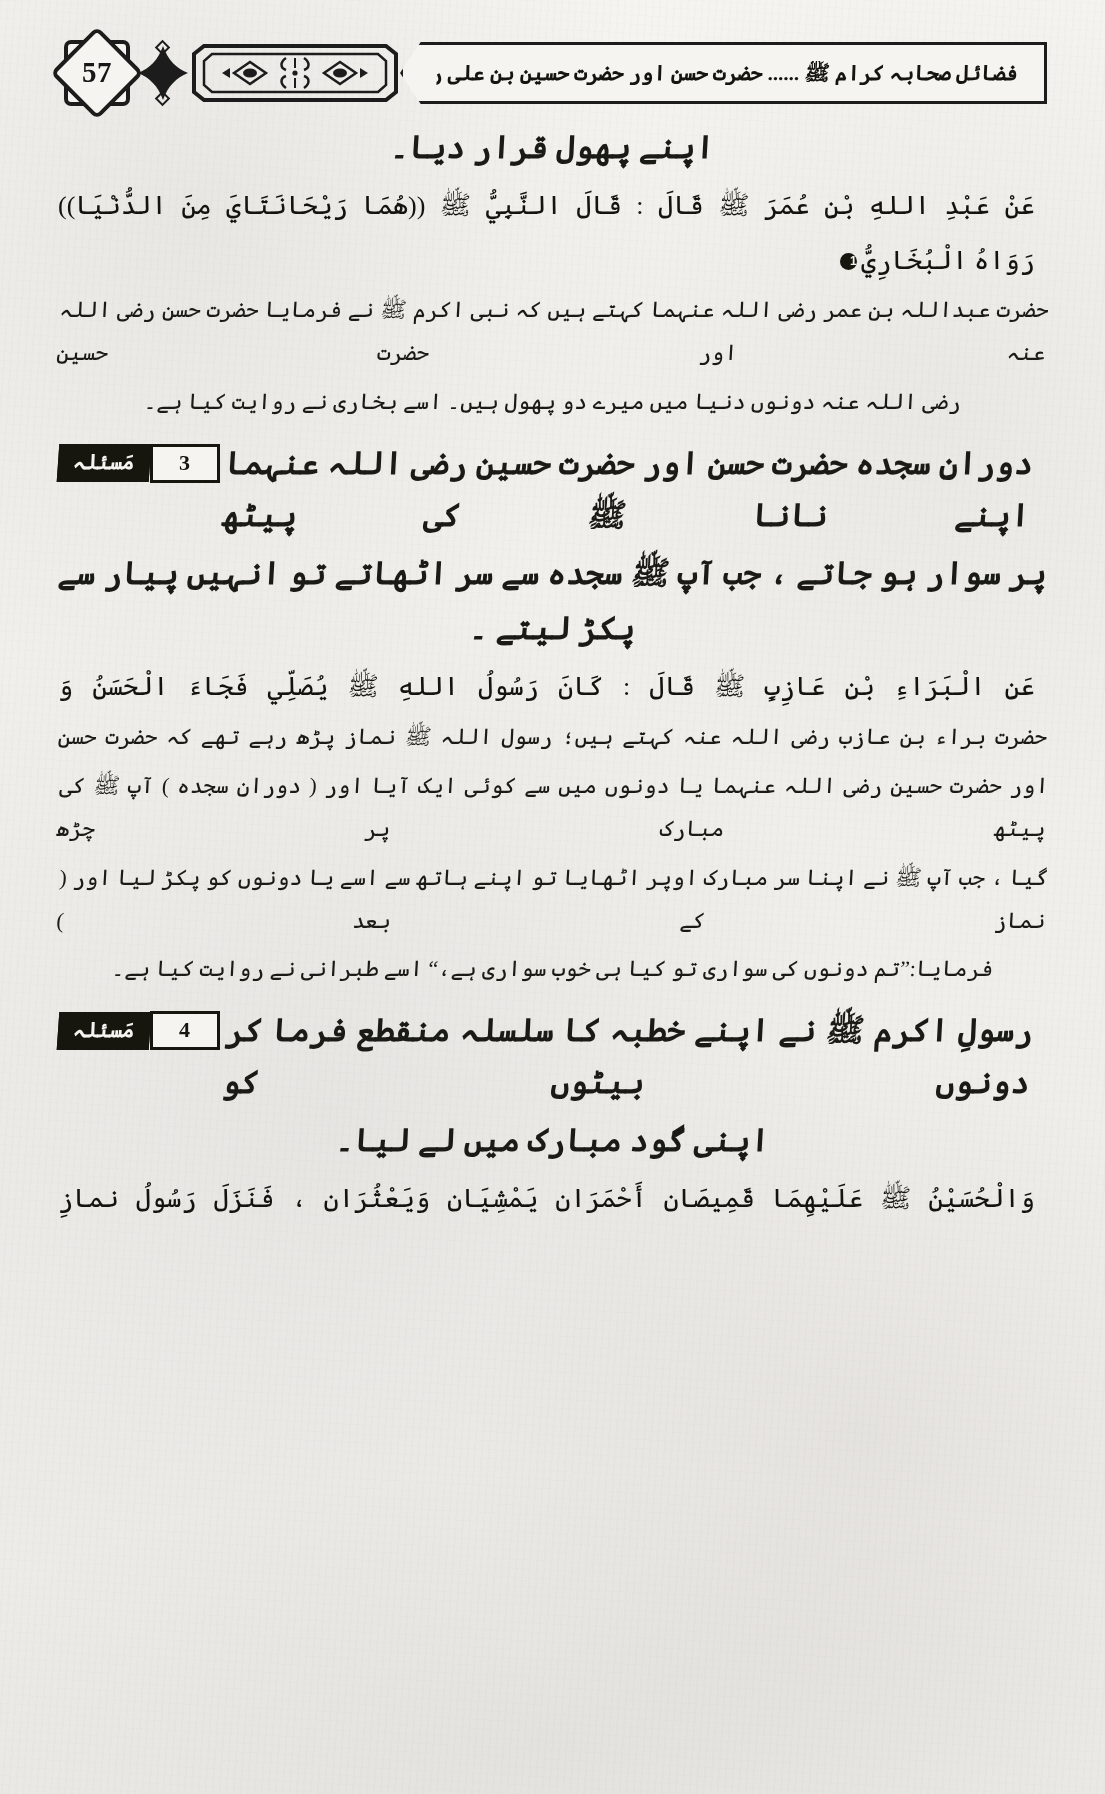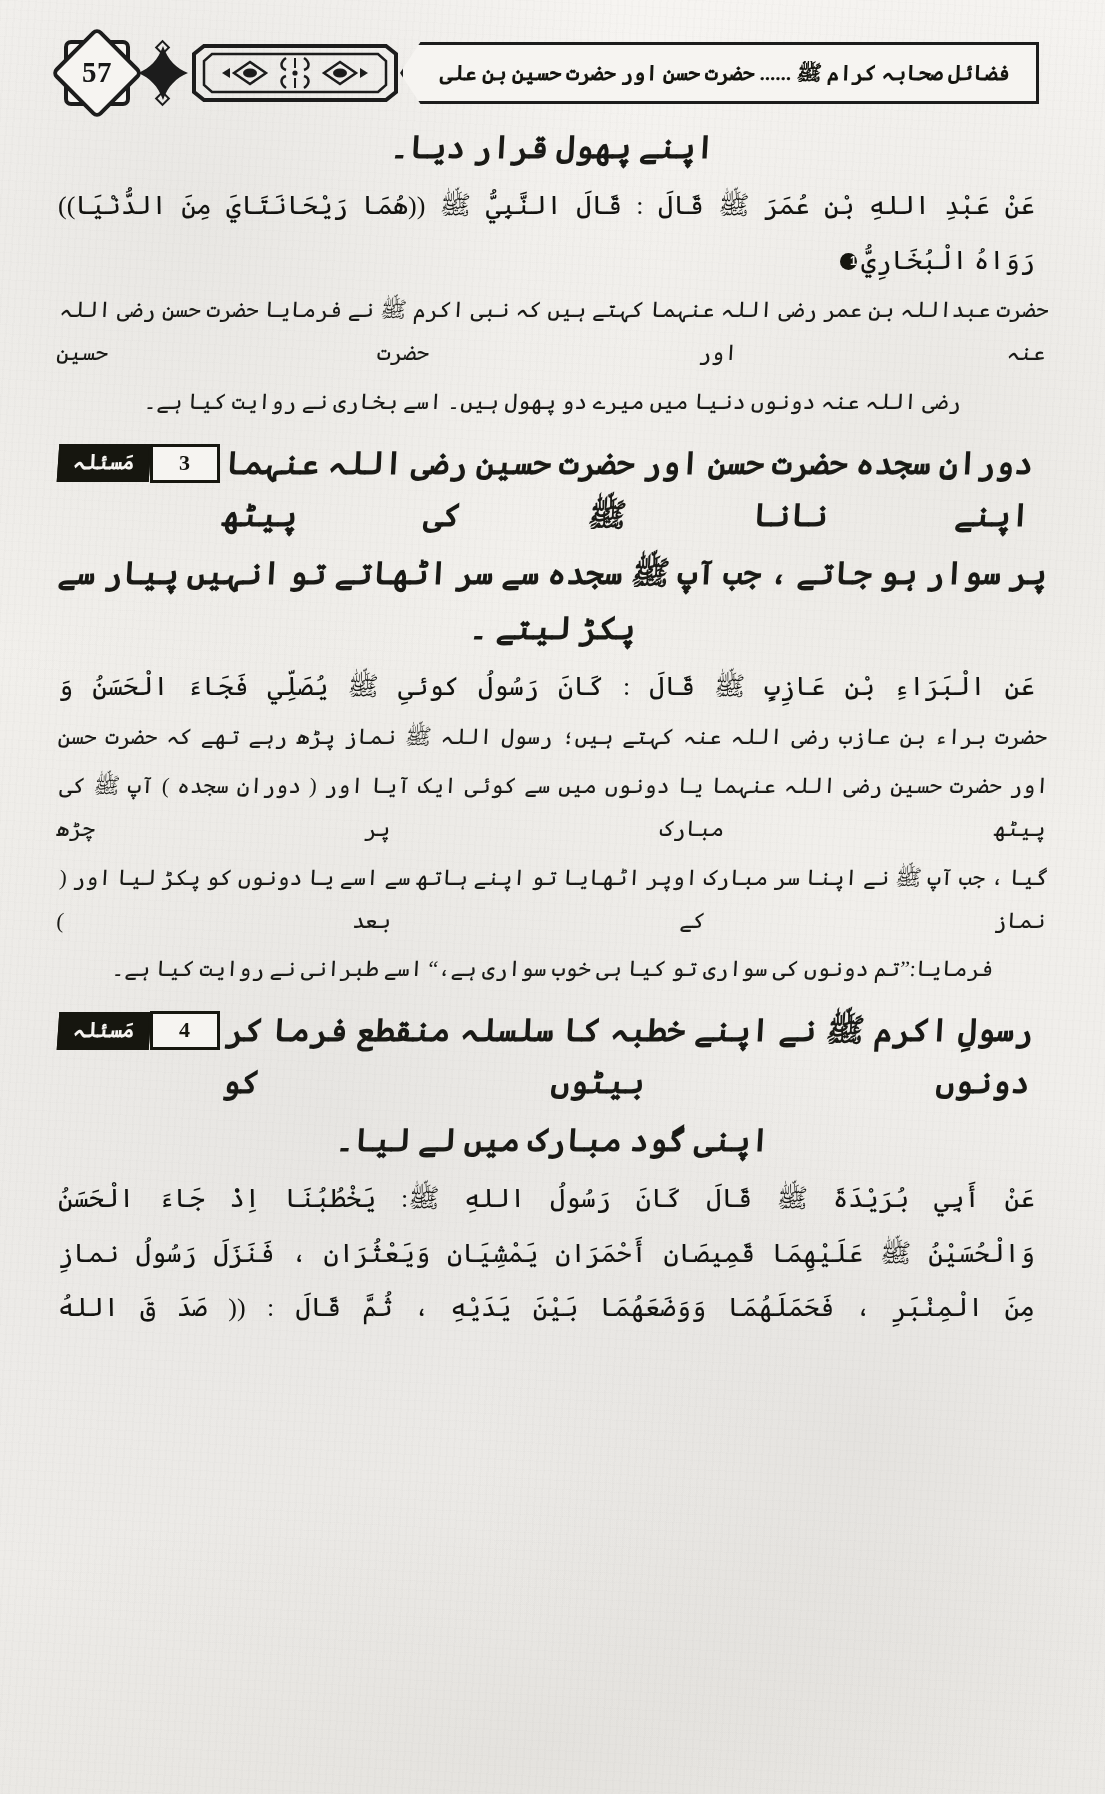--- a/index.html
+++ b/index.html
@@ -29,21 +29,21 @@
     content:"";position:absolute;inset:0;
     background:
       repeating-linear-gradient(94deg, rgba(120,120,118,.022) 0 2px, transparent 2px 7px),
       repeating-linear-gradient(3deg, rgba(120,120,118,.018) 0 1px, transparent 1px 9px);
     pointer-events:none;z-index:1;
   }
   .layer{position:relative;z-index:2;}
 
   
   .header{
-    position:absolute;top:32px;right:66px;left:58px;height:82px;
+    position:absolute;top:32px;right:58px;left:58px;height:82px;
   }
   .hdr-row{display:flex;flex-direction:row-reverse;align-items:center;height:82px;}
 
   
   .pagestar{
     position:relative;width:78px;height:78px;flex:0 0 78px;
     display:flex;align-items:center;justify-content:center;
   }
   .pagestar .s1,.pagestar .s2{
     position:absolute;inset:6px;
@@ -237,38 +237,36 @@
           <span class="masala-label">مَسئلہ</span>
           <span class="masala-num">3</span>
         </div>
         <div class="masala-text">
           <div class="urdu u-head ind">دورانِ سجدہ حضرت حسن اور حضرت حسین رضی اللہ عنہما اپنے نانا ﷺ کی پیٹھ</div>
         </div>
       </div>
       <div class="urdu u-head ind">پر سوار ہو جاتے ، جب آپ ﷺ سجدہ سے سر اٹھاتے تو انہیں پیار سے</div>
       <div class="urdu u-head">پکڑ لیتے ۔</div>
 
-      <div class="arabic ar-block">عَنِ الْبَرَاءِ بْنِ عَازِبٍ ﷺ قَالَ : كَانَ رَسُولُ کوئیِ ﷺ يُصَلِّي فَجَاءَ الْحَسَنُ وَ</div>
+      <div class="arabic ar-block">عَنِ الْبَرَاءِ بْنِ عَازِبٍ ﷺ قَالَ : كَانَ رَسُولُ اللهِ ﷺ يُصَلِّي فَجَاءَ الْحَسَنُ وَ</div>
 
       <div class="urdu u-para">حضرت براء بن عازب رضی اللہ عنہ کہتے ہیں؛ رسول اللہ ﷺ نماز پڑھ رہے تھے کہ حضرت حسن</div>
       <div class="urdu u-para">اور حضرت حسین رضی اللہ عنہما یا دونوں میں سے کوئی ایک آیا اور ( دورانِ سجدہ ) آپ ﷺ کی پیٹھ مبارک پر چڑھ</div>
       <div class="urdu u-para">گیا ، جب آپ ﷺ نے اپنا سر مبارک اوپر اٹھایا تو اپنے ہاتھ سے اسے یا دونوں کو پکڑ لیا اور ( نماز کے بعد )</div>
       <div class="urdu u-para lastline-center">فرمایا:”تم دونوں کی سواری تو کیا ہی خوب سواری ہے،“ اسے طبرانی نے روایت کیا ہے۔</div>
 
       <div class="masala-row">
         <div class="masala-tag">
           <span class="masala-label">مَسئلہ</span>
           <span class="masala-num">4</span>
         </div>
         <div class="masala-text">
           <div class="urdu u-head ind">رسولِ اکرم ﷺ نے اپنے خطبہ کا سلسلہ منقطع فرما کر دونوں بیٹوں کو</div>
         </div>
       </div>
       <div class="urdu u-head">اپنی گود مبارک میں لے لیا۔</div>
 
-      <div class="arabic ar-block">عَنْ أَبِي بُرَيْدَةَ ﷺ قَالَ كَانَ رَسُولُ اللهِ ﷺ: يَخْطُبُنَا اِذْ جَاءَ الْحَسَنُ</div>
       <div class="arabic ar-block">وَالْحُسَيْنُ ﷺ عَلَيْهِمَا قَمِيصَان أَحْمَرَان يَمْشِيَان وَيَعْثُرَان ، فَنَزَلَ رَسُولُ نمازِ</div>
-      <div class="arabic ar-block">مِنَ الْمِنْبَرِ ، فَحَمَلَهُمَا وَوَضَعَهُمَا بَيْنَ يَدَيْهِ ، ثُمَّ قَالَ : (( صَدَ قَ اللهُ</div>
 
     </div>
 
   </div>
 </div>
 
 </body></html>

